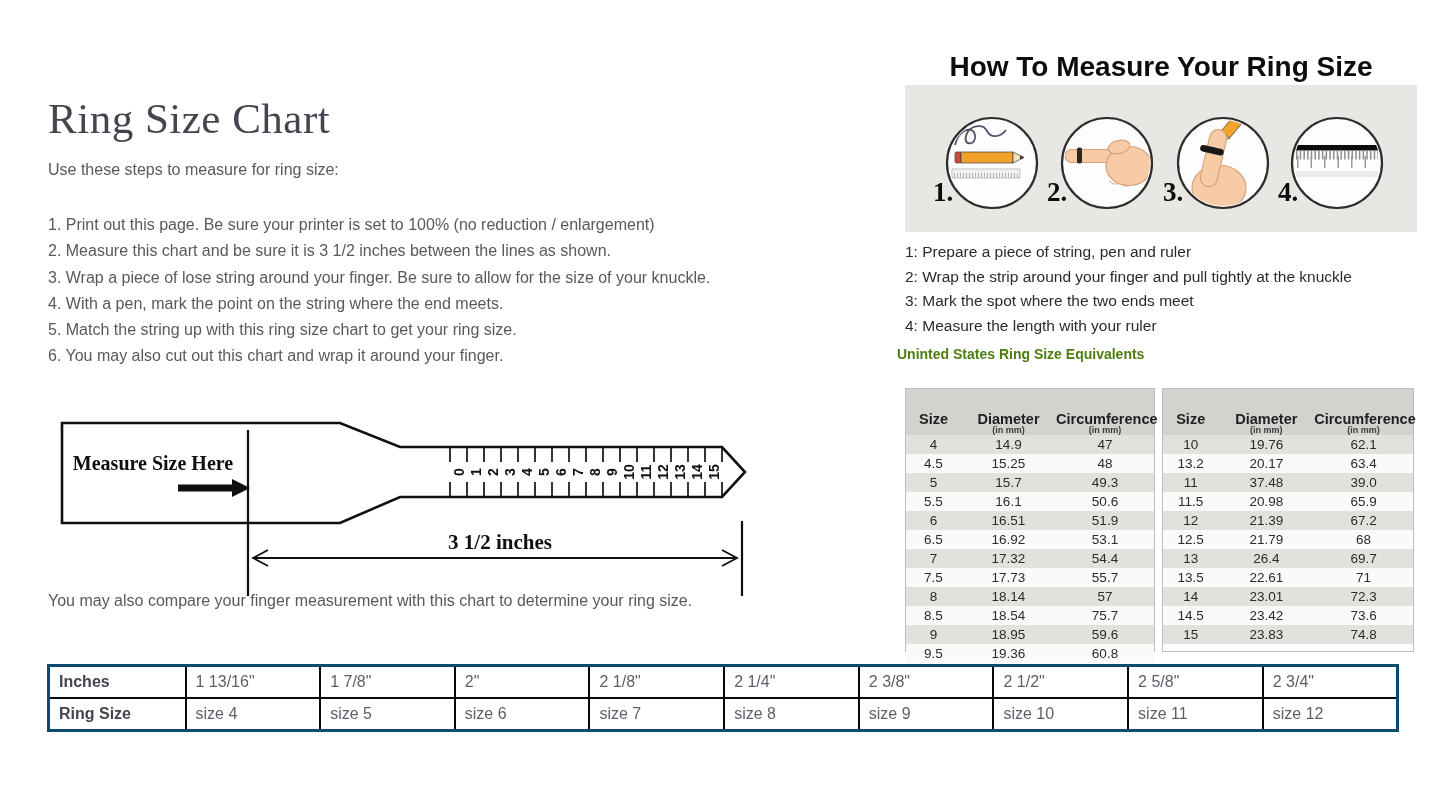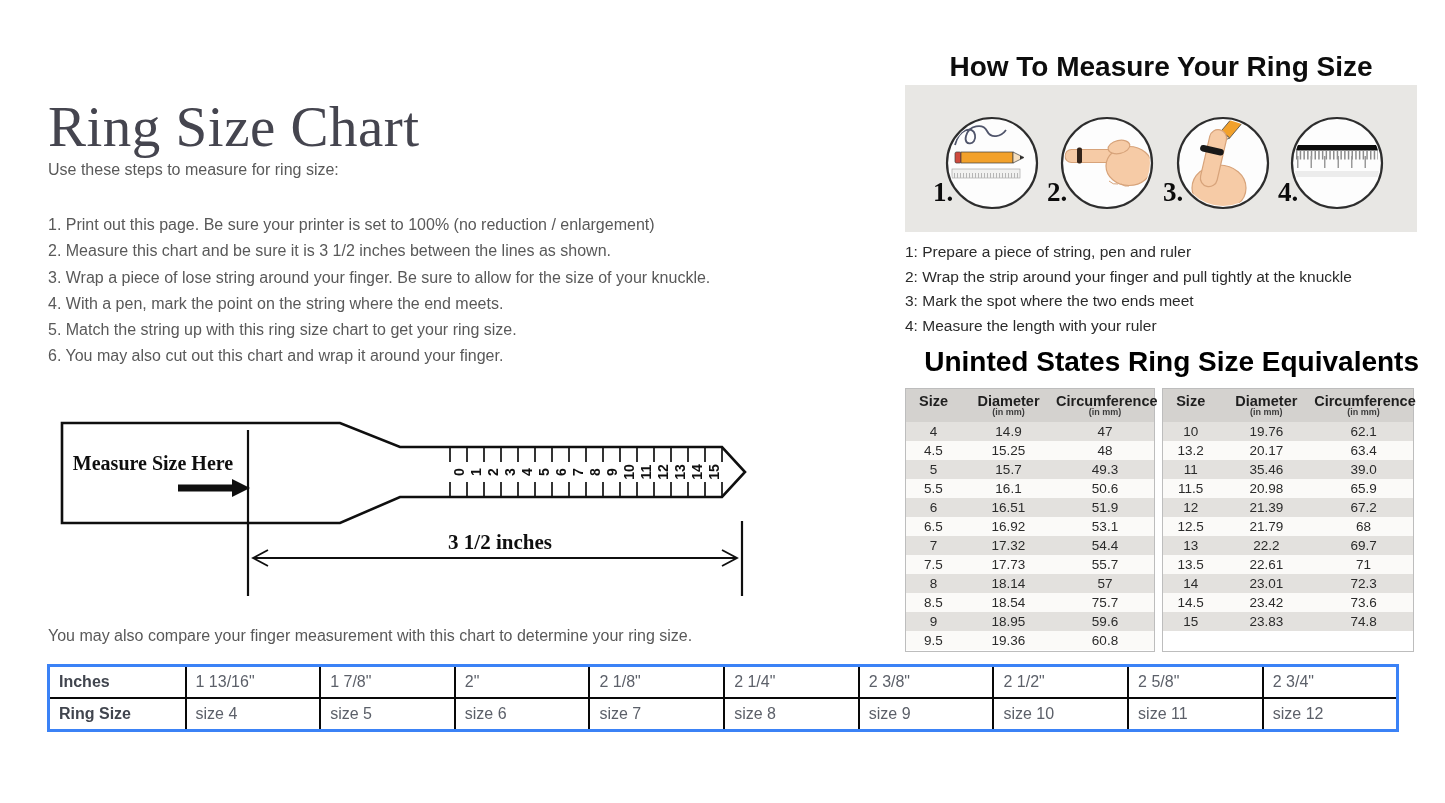--- a/index.html
+++ b/index.html
@@ -1,54 +1,54 @@
 <!DOCTYPE html>
 <html><head>
 <meta charset="utf-8">
 <style>
   html,body{margin:0;padding:0;background:#fff;}
   #page{position:relative;width:1445px;height:803px;background:#ffffff;overflow:hidden;
         font-family:"Liberation Sans", sans-serif;}
 
   
   .l-title{position:absolute;left:48px;top:94px;font-family:"Liberation Serif", serif;
-           font-size:57px;font-weight:400;color:#45454f;letter-spacing:0.5px;}
+           font-size:43px;font-weight:400;color:#45454f;letter-spacing:0.5px;}
   .l-intro{position:absolute;left:48px;top:161px;font-size:16px;color:#595959;}
   .l-steps{position:absolute;left:48px;top:212px;width:820px;font-size:16px;
            line-height:26.3px;color:#595959;}
   .ruler-svg{position:absolute;left:50px;top:413px;}
   .ruler-svg .outline{fill:#ffffff;stroke:#0f0f0f;stroke-width:2.6;}
   .ruler-svg line.meas{stroke:#0f0f0f;stroke-width:2.2;}
   #ruler-ticks line{stroke:#101010;stroke-width:1.7;}
   #ruler-ticks text{font-family:"Liberation Sans", sans-serif;font-weight:bold;
                     font-size:14px;fill:#101010;}
   .ruler-svg .serif-label{font-family:"Liberation Serif", serif;font-weight:bold;fill:#0f0f0f;}
-  .l-note{position:absolute;left:48px;top:627px;font-size:16px;color:#595959;}
+  .l-note{position:absolute;left:48px;top:592px;font-size:16px;color:#595959;}
 
   .conv-wrap{position:absolute;left:47px;top:664px;}
-  table.conv{border-collapse:collapse;table-layout:fixed;width:1352px;border:3px solid #3b82f6;}
+  table.conv{border-collapse:collapse;table-layout:fixed;width:1352px;border:3px solid #0c4a6e;}
   table.conv th, table.conv td{border:2px solid #080808;height:30px;padding:0 0 0 9px;
        text-align:left;font-size:16px;vertical-align:middle;}
   table.conv th{font-weight:bold;color:#41454e;}
   table.conv td{color:#5c6069;}
 
   
   .r-title{position:absolute;left:900px;top:51px;width:522px;text-align:center;
            font-size:28px;font-weight:bold;color:#0d0d0d;}
   .r-panel{position:absolute;left:905px;top:85px;}
   .r-steps{position:absolute;left:905px;top:240px;width:530px;font-size:15.5px;
            line-height:24.6px;color:#2b2b2b;}
-  .r-equiv{position:absolute;left:897px;top:346px;width:522px;text-align:right;
-           font-size:28px;font-weight:bold;color:#000000;}
+  .r-equiv{position:absolute;left:897px;top:346px;width:522px;text-align:left;
+           font-size:14px;font-weight:bold;color:#4d7c0f;}
 
   .us-wrap{position:absolute;top:388px;border:1px solid #bdbdbd;background:#ffffff;height:262px;
            box-sizing:content-box;}
   .us-wrap table{border-collapse:collapse;table-layout:fixed;width:100%;}
   .us-wrap thead th{background:#d4d2cf;height:33px;vertical-align:top;padding:0;}
-  .us-wrap .h{font-size:14.5px;font-weight:bold;color:#1f1f1f;margin-top:5px;line-height:14px;text-align:center;}
+  .us-wrap .h{font-size:14.5px;font-weight:bold;color:#1f1f1f;margin-top:23px;line-height:14px;text-align:center;}
   .us-wrap .u{font-size:9px;font-weight:bold;color:#3c3c3c;line-height:9px;margin-top:0;}
   .us-wrap tbody td{height:19px;font-size:13.5px;color:#2b2b2b;text-align:center;padding:0;}
   .us-wrap tbody tr:nth-child(odd){background:#e3e1de;}
   .us-wrap tbody tr:nth-child(even){background:#fbfaf8;}
   .c-size{width:55px;} .c-dia{width:95px;} .c-cir{width:98px;}
 
   .panel-svg .circle{fill:#fdfdfd;stroke:#2d2d2d;stroke-width:2.2;}
   .panel-svg .circle-num{font-family:"Liberation Serif", serif;font-weight:bold;
                          font-size:27px;fill:#0c0c0c;}
 </style>
@@ -353,41 +353,41 @@
             <td>19.76</td>
             <td>62.1</td>
           </tr>
           <tr>
             <td>13.2</td>
             <td>20.17</td>
             <td>63.4</td>
           </tr>
           <tr>
             <td>11</td>
-            <td>35.46</td>
+            <td>37.48</td>
             <td>39.0</td>
           </tr>
           <tr>
             <td>11.5</td>
             <td>20.98</td>
             <td>65.9</td>
           </tr>
           <tr>
             <td>12</td>
             <td>21.39</td>
             <td>67.2</td>
           </tr>
           <tr>
             <td>12.5</td>
             <td>21.79</td>
             <td>68</td>
           </tr>
           <tr>
             <td>13</td>
-            <td>22.2</td>
+            <td>26.4</td>
             <td>69.7</td>
           </tr>
           <tr>
             <td>13.5</td>
             <td>22.61</td>
             <td>71</td>
           </tr>
           <tr>
             <td>14</td>
             <td>23.01</td>

